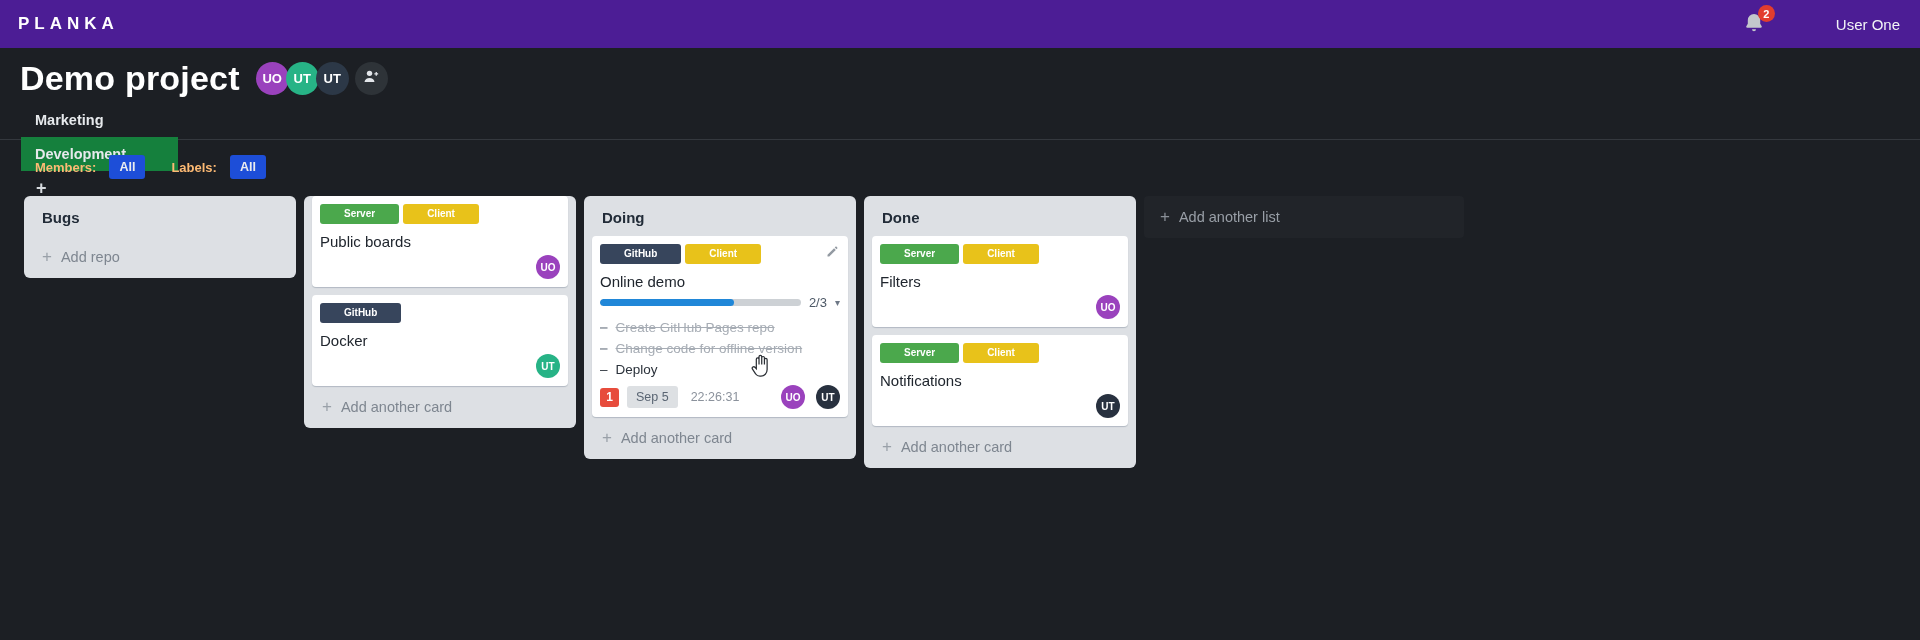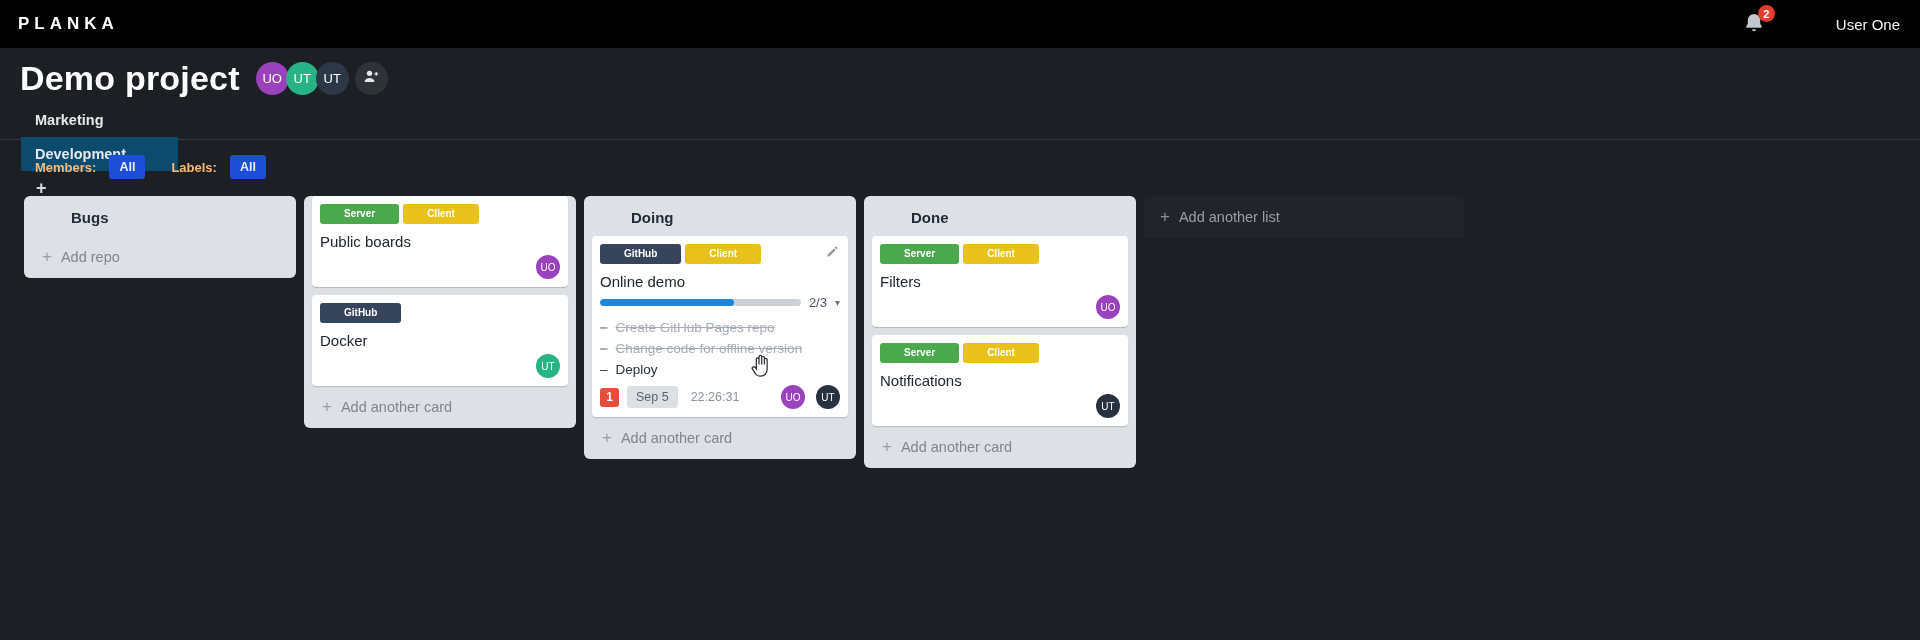--- a/index.html
+++ b/index.html
@@ -4,21 +4,21 @@
 <style>
   * { margin:0; padding:0; box-sizing:border-box; }
   html,body { width:1920px; height:640px; overflow:hidden; }
   body {
     font-family:"Liberation Sans","DejaVu Sans",sans-serif;
     background:#1c1f24; color:#fff; position:relative;
   }
 
   
   .topbar {
-    height:48px; background:#000000;
+    height:48px; background:#4c1d95;
     display:flex; align-items:center; justify-content:space-between;
     padding:0 18px;
   }
   .logo { font-size:17px; font-weight:bold; letter-spacing:5px; color:#fff; }
   .topbar-right { display:flex; align-items:center; gap:24px; padding-right:2px; }
   .bell-btn { position:relative; width:26px; height:26px; cursor:pointer; }
   .bell-btn svg { width:24px; height:24px; fill:#c3c7cc; }
   .notif-count {
     position:absolute; top:-6px; right:-7px; min-width:17px; height:17px;
     background:#e23d2e; border-radius:50%; color:#fff;
@@ -27,48 +27,48 @@
   }
   .username { font-size:15px; color:#f2f4f6;padding-left:44px; }
 
   
   .project-header { display:flex; align-items:center; gap:16px; padding:11px 20px 5px; }
   .project-title { font-size:34px; font-weight:bold; color:#fff; letter-spacing:.2px; }
   .avatars { display:flex; align-items:center; }
   .avatar {
     width:33px; height:33px; border-radius:50%;
     display:flex; align-items:center; justify-content:center;
-    color:#fff; font-size:13px; font-weight:normal; margin-left:-3px;
+    color:#fff; font-size:13px; font-weight:bold; margin-left:-3px;
   }
   .avatar:first-child { margin-left:0; }
   .add-member-btn {
     width:33px; height:33px; border-radius:50%; background:#2e3338;
     display:flex; align-items:center; justify-content:center; margin-left:6px; cursor:pointer;
   }
   .add-member-btn svg { width:19px; height:19px; fill:#e3e6ea; }
 
   
   .tabs { display:flex; align-items:stretch; height:37px; padding-left:21px;
           border-bottom:1px solid #34383e;flex-direction:column; }
   .tab { width:157px; padding:9px 14px; font-size:14.5px; font-weight:bold;
          color:#e6e9ec; cursor:pointer; }
-  .tab.active { background:#0c4a6e; }
+  .tab.active { background:#15803d; }
   .add-tab-btn { padding:7px 15px; font-size:18px; font-weight:bold; color:#d6dade; cursor:pointer; }
 
   
   .filterbar { display:flex; align-items:center; height:54px; padding-left:35px; gap:26px; }
   .filter-group { display:flex; align-items:center; gap:13px; }
   .filter-label { font-size:13px; font-weight:bold; color:#fdba74; }
   .filter-chip { background:#1d4ed8; color:#eaecef; font-size:12.5px; font-weight:bold;
                  padding:5px 10px; border-radius:3px; cursor:pointer; }
 
   
   .board { display:flex; align-items:flex-start; gap:8px; padding:2px 24px 0; }
   .list { width:272px; background:#dde0e4; border-radius:6px; padding-bottom:4px; }
-  .list-header { padding:13px 18px 10px; font-size:15px; font-weight:bold; color:#222c38;margin-left:29px; }
+  .list-header { padding:13px 18px 10px; font-size:15px; font-weight:bold; color:#222c38; }
   .cards { display:flex; flex-direction:column; gap:8px; padding:0 8px; }
   .card { background:#fff; border-radius:4px; padding:8px;
           box-shadow:0 1px 1px rgba(9,30,66,.2); cursor:pointer; }
   .labels-row { display:flex; gap:4px; align-items:flex-start; }
   .label { border-radius:3px; color:#fff; font-size:10px; font-weight:bold;
            padding:3px 24px; line-height:14px; }
   .edit-btn { margin-left:auto; cursor:pointer; line-height:0; }
   .edit-btn svg { width:15px; height:15px; fill:#939aa2; }
   .card-title { font-size:15px; color:#20262e; margin-top:9px; }
   .card-footer { display:flex; justify-content:flex-end; margin-top:5px; }

